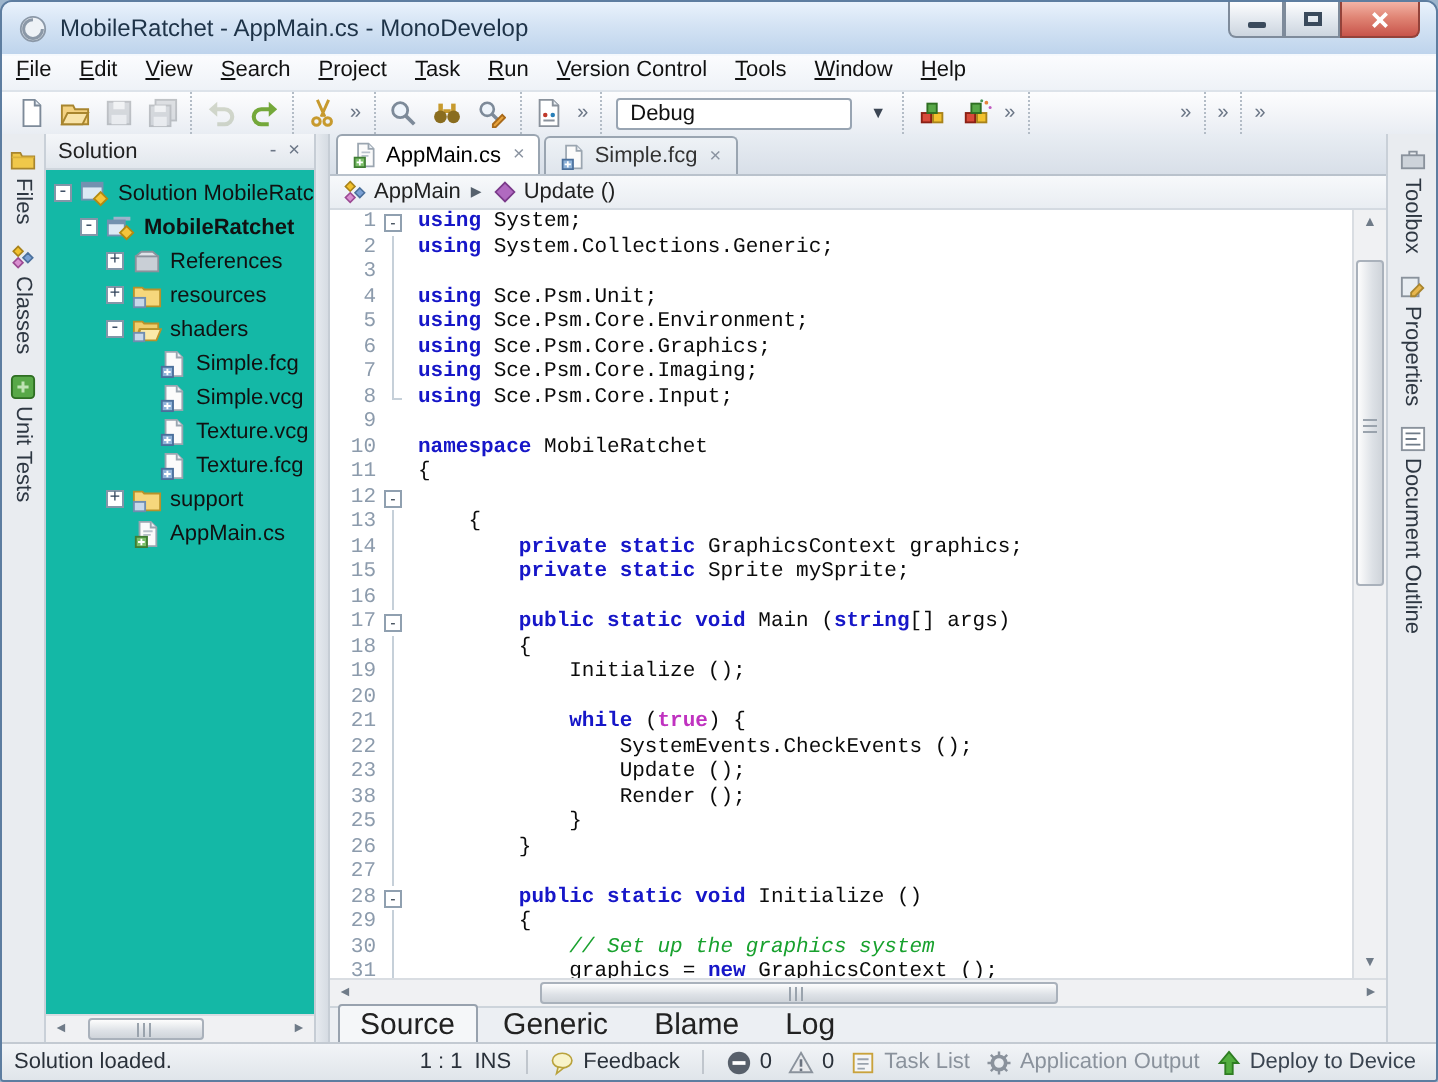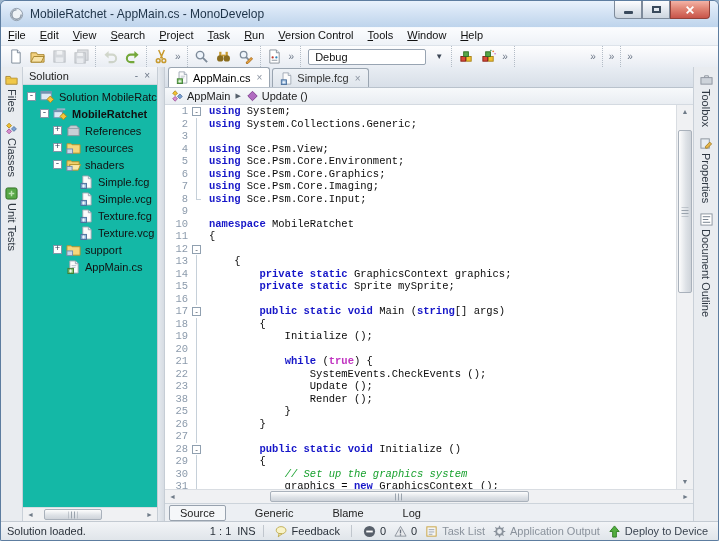--- a/index.html
+++ b/index.html
@@ -113,21 +113,21 @@
             color:#33404e; font:8px/7px "Liberation Sans", sans-serif; text-align:center; }
   .fm-line { position:absolute; left:5px; top:0; bottom:0; width:1px; background:#c6d0d9; }
   .fm-end { position:absolute; left:5px; top:0; height:7px; width:5px; border-left:1px solid #c6d0d9; border-bottom:1px solid #c6d0d9; }
   .ct { white-space:pre; padding-left:5px; color:#000; }
   .tk-k { color:#1616c8; font-weight:bold; }
   .tk-c { color:#18a12e; font-style:italic; }
   .tk-l { color:#c032c0; font-weight:bold; }
   .tk-p { color:#0b0b0b; }
 
   .bottomtabs { height:18px; flex:0 0 18px; background:#eceff3; border-top:1px solid #cdd4db; display:flex; align-items:center; padding-left:4px; }
-  .btab { font-size:11px; color:#222; padding:1px 10px; margin-right:19px; }
+  .btab { font-size:15px; color:#222; padding:1px 10px; margin-right:3px; }
   .btab.active { background:#f5f7f9; border:1px solid #98a2ae; border-radius:2px; }
 
   
   .statusbar { height:19px; flex:0 0 19px; background:linear-gradient(#f2f4f7,#e0e5ea); border-top:1px solid #c3cad2;
                display:flex; align-items:center; font-size:11px; color:#2a313a; padding:0 6px; }
   .statusbar .sp { flex:1; }
   .vsep { width:1px; height:12px; background:#c0c6cd; margin:0 7px; }
   .sitem { display:inline-flex; align-items:center; gap:4px; margin:0 4px; white-space:nowrap; }
   .sitem .ic svg { width:13px; height:13px; }
   .sitem.grey { color:#8a929c; }
@@ -452,33 +452,33 @@
           <div class="trow" style="padding-left: 43px;">
             <span class="expander none"></span>
             <span class="ic">
               <svg viewBox="0 0 14 15">
                 <path d="M3 1h6l3 3v10H3z" fill="#fbfbfb" stroke="#9aa5b0"></path>
                 <path d="M9 1v3h3" fill="#e9eef3" stroke="#9aa5b0"></path>
                 <rect x="1" y="9" width="6" height="5.5" fill="#8fb3d9" stroke="#4a6f9b"></rect>
                 <path d="M4 10v3.5M2.2 11.8h3.6" stroke="#fff"></path>
               </svg>
             </span>
-            <span>Texture.fcg</span>
+            <span>Texture.vcg</span>
           </div>
           <div class="trow" style="padding-left: 43px;">
             <span class="expander none"></span>
             <span class="ic">
               <svg viewBox="0 0 14 15">
                 <path d="M3 1h6l3 3v10H3z" fill="#fbfbfb" stroke="#9aa5b0"></path>
                 <path d="M9 1v3h3" fill="#e9eef3" stroke="#9aa5b0"></path>
                 <rect x="1" y="9" width="6" height="5.5" fill="#8fb3d9" stroke="#4a6f9b"></rect>
                 <path d="M4 10v3.5M2.2 11.8h3.6" stroke="#fff"></path>
               </svg>
             </span>
-            <span>Texture.vcg</span>
+            <span>Texture.fcg</span>
           </div>
           <div class="trow" style="padding-left: 30px;">
             <span class="expander">+</span>
             <span class="ic">
               <svg viewBox="0 0 16 13">
                 <path d="M1 3V2h4.5l1 1H15v9H1z" fill="#f6d77c" stroke="#b8922a"></path>
                 <rect x="1" y="7.5" width="6" height="5" fill="#c8d8ea" stroke="#6f8db0"></rect>
               </svg>
             </span>
             <span>support</span>
@@ -580,21 +580,21 @@
               <span class="fm">
                 <span class="fm-line"></span>
               </span>
               <span class="ct"></span>
             </div>
             <div class="crow">
               <span class="ln">4</span>
               <span class="fm">
                 <span class="fm-line"></span>
               </span>
-              <span class="ct"><span class="tk-k">using</span><span class="tk-p"> Sce.Psm.View;</span></span>
+              <span class="ct"><span class="tk-k">using</span><span class="tk-p"> Sce.Psm.Unit;</span></span>
             </div>
             <div class="crow">
               <span class="ln">5</span>
               <span class="fm">
                 <span class="fm-line"></span>
               </span>
               <span class="ct"><span class="tk-k">using</span><span class="tk-p"> Sce.Psm.Core.Environment;</span></span>
             </div>
             <div class="crow">
               <span class="ln">6</span>

